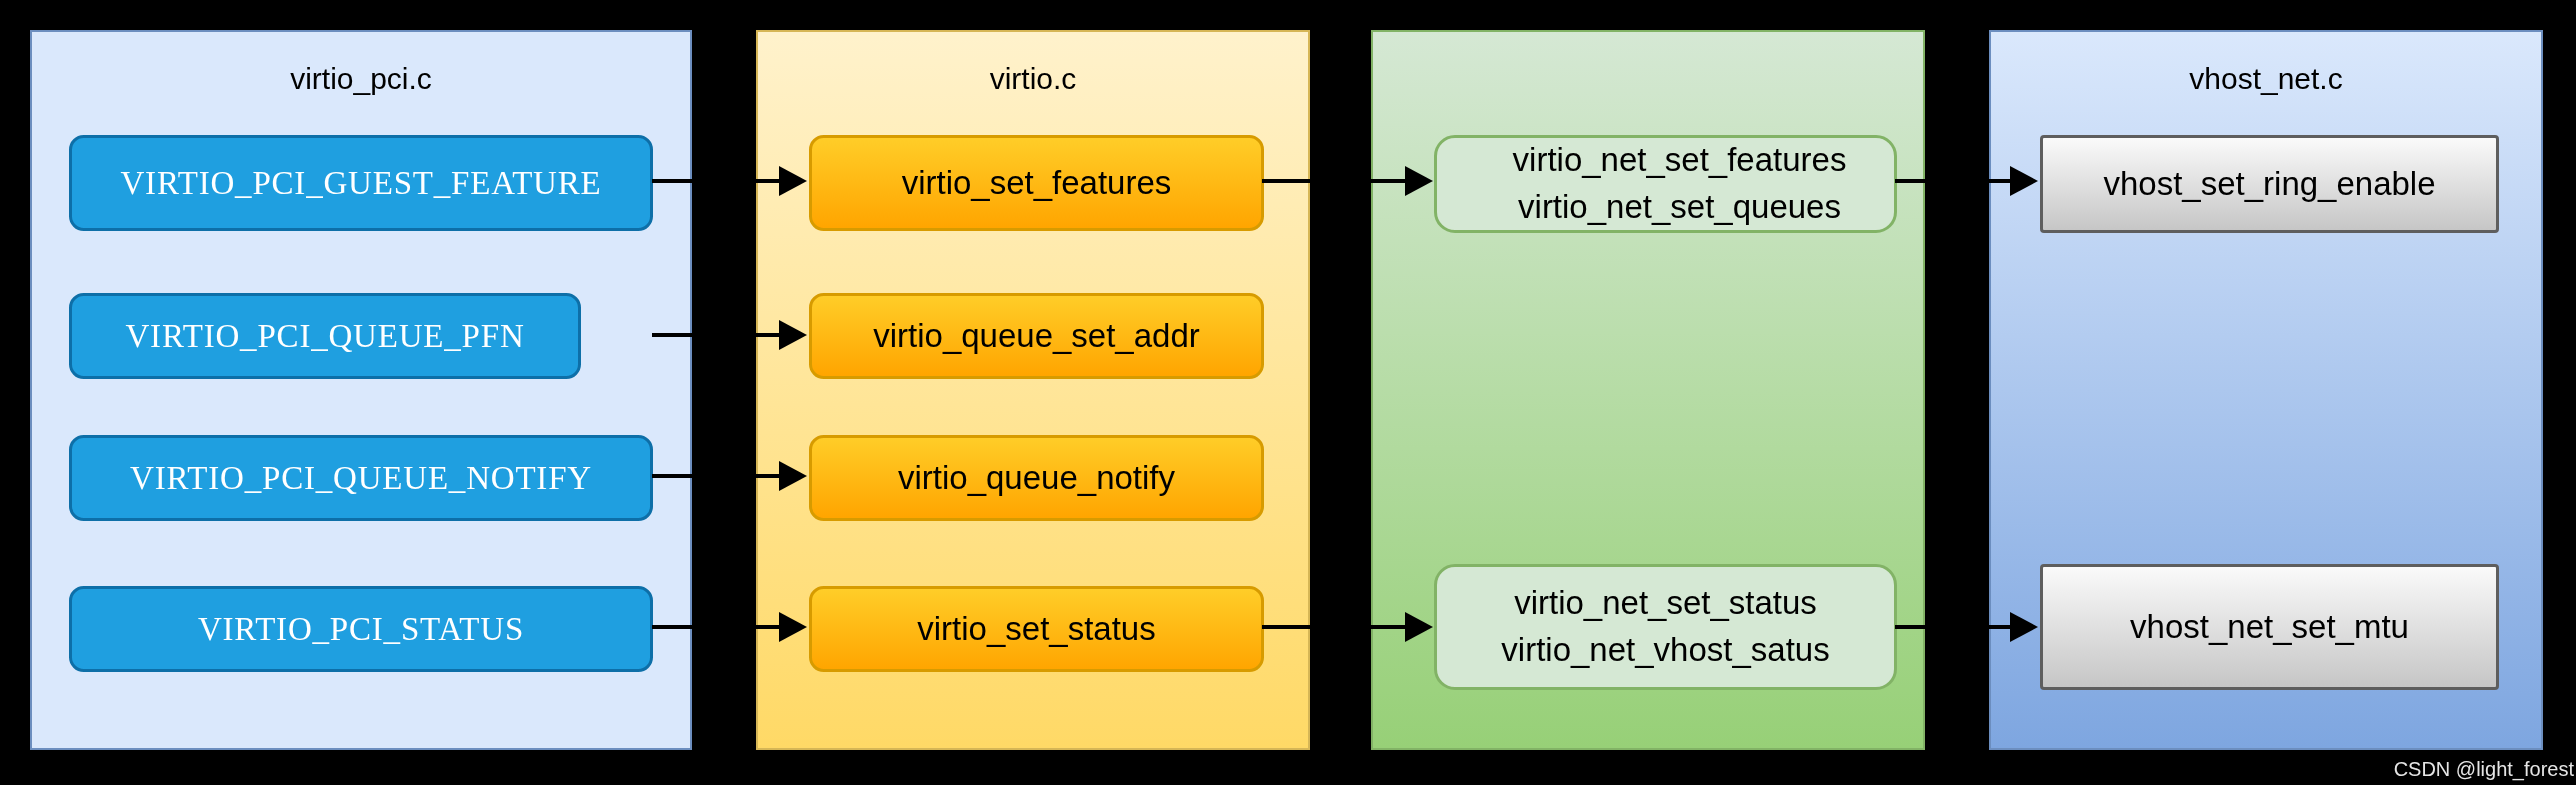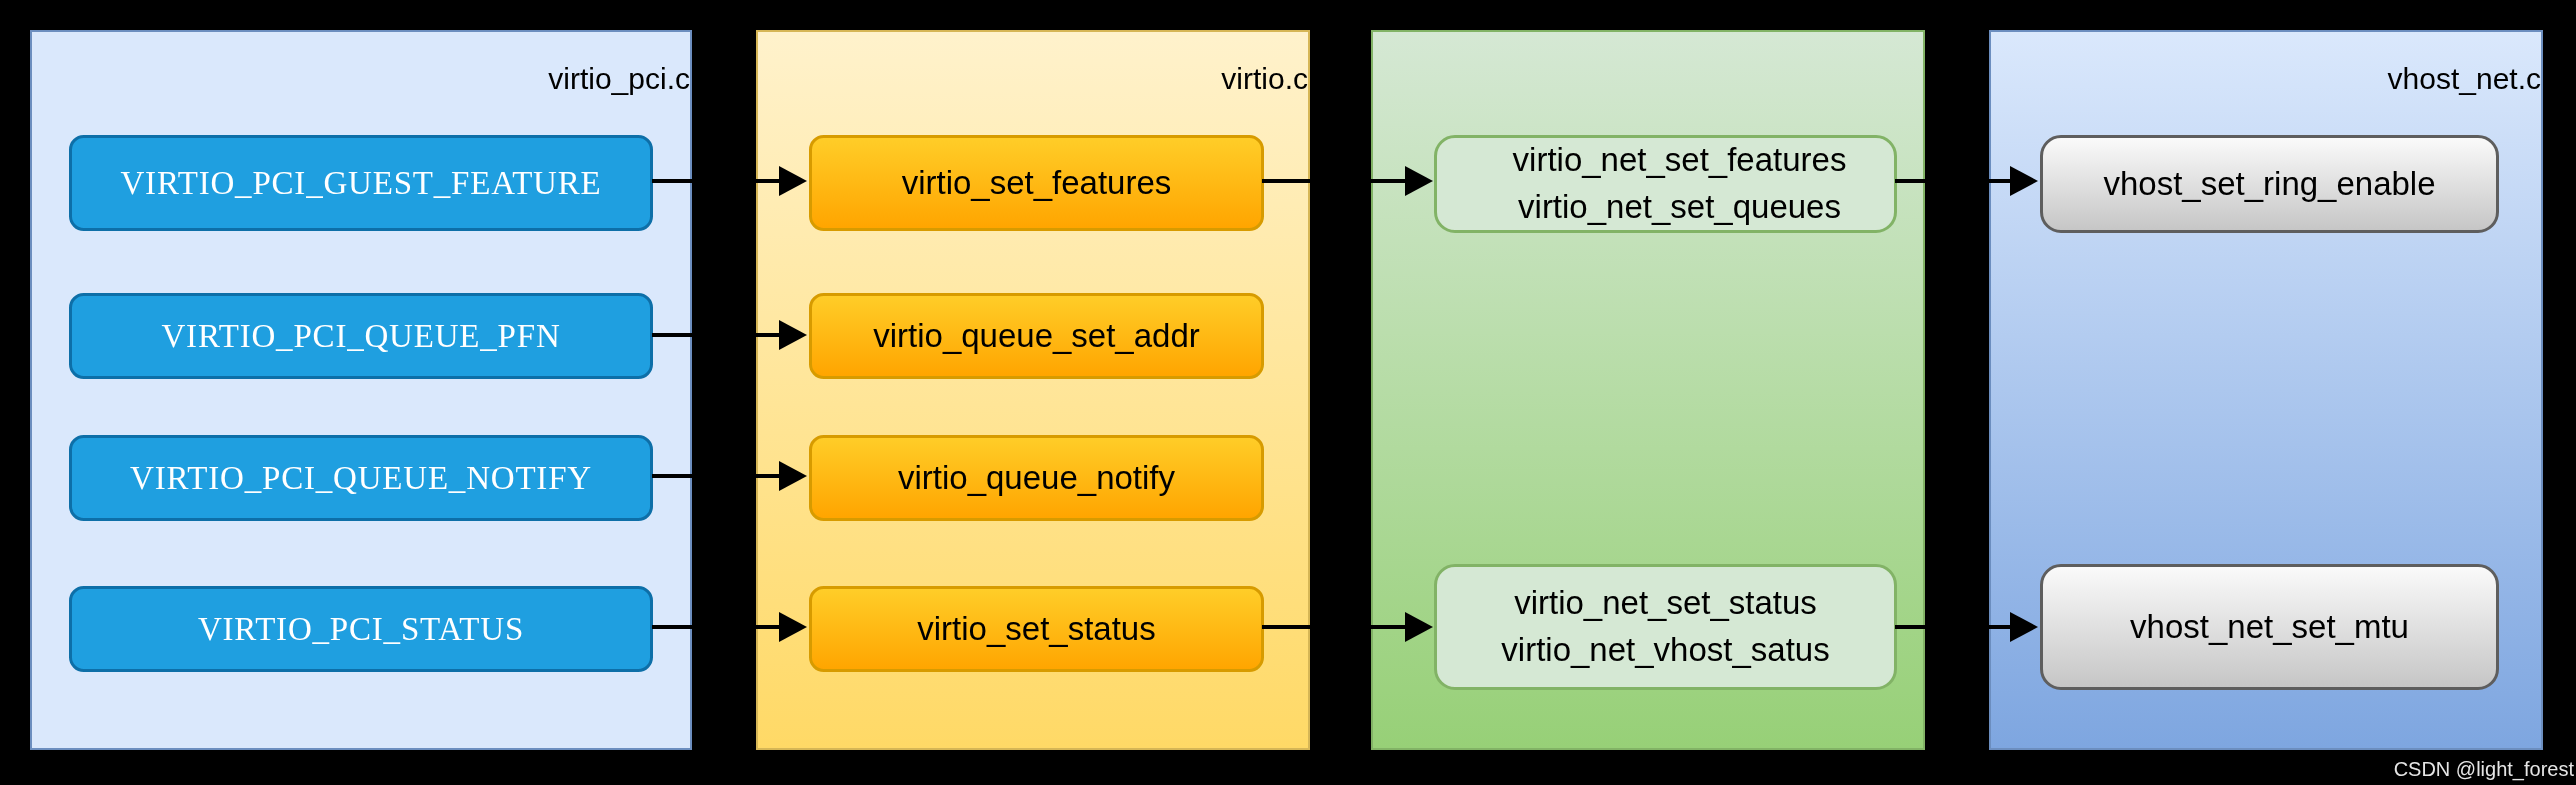--- a/index.html
+++ b/index.html
@@ -6,52 +6,52 @@
   body{width:2576px;height:786px;position:relative;overflow:hidden;
        font-family:"Liberation Sans",sans-serif;}
   .stage{position:absolute;left:0;top:0;width:2576px;height:786px;background:#000;}
 
   .panel{position:absolute;top:30px;height:720px;box-sizing:border-box;border:2.4px solid;}
   .panel-blue-flat{background:#dae8fc;border-color:#6c8ebf;}
   .panel-yellow{background:linear-gradient(#fff2cc,#ffd966);border-color:#d6b656;}
   .panel-green{background:linear-gradient(#d5e8d4,#97d077);border-color:#82b366;}
   .panel-blue-grad{background:linear-gradient(#dae8fc,#7ea6e0);border-color:#6c8ebf;}
 
-  .panel h2{margin:0;position:absolute;left:0;right:0;top:29px;text-align:right;
+  .panel h2{margin:0;position:absolute;left:0;right:0;top:29px;text-align:center;
             font-size:30px;font-weight:normal;color:#000;line-height:1.2;}
 
   .node{position:absolute;box-sizing:border-box;display:flex;flex-direction:column;
         align-items:center;justify-content:center;text-align:center;
         font-size:33px;color:#000;line-height:1.42;}
   .node .ln{display:block;white-space:nowrap;}
 
   .node-blue{background:#1f9fe0;border:3.3px solid #0d6fa8;border-radius:14.7px;
              color:#fff;font-family:"Liberation Serif",serif;font-size:33px;letter-spacing:0.8px;}
   .node-orange{background:linear-gradient(#ffcd28,#ffa500);border:3.3px solid #d79b00;border-radius:14.7px;}
   .node-ltgreen{background:#d5e8d4;border:3.3px solid #82b366;border-radius:21px;}
-  .node-gray{background:linear-gradient(#fafafa,#c6c6c6);border:3.3px solid #5e5e5e;border-radius:21px;}
+  .node-gray{background:linear-gradient(#fafafa,#c6c6c6);border:3.3px solid #5e5e5e;border-radius:4px;}
 
   .arrow{position:absolute;height:4.1px;background:#000;}
   .arrow::after{content:'';position:absolute;right:-28px;top:50%;transform:translateY(-50%);
                 width:0;height:0;border-left:28px solid #000;
                 border-top:15.5px solid transparent;border-bottom:15.5px solid transparent;}
 
   .watermark{position:absolute;right:2px;bottom:4.9px;font-size:20px;color:#e5e5e5;}
 </style>
 </head>
 <body>
 
 <div class="stage">
 
   <section class="panel panel-blue-flat" style="left:30px;width:662px;">
     <h2>virtio_pci.c</h2>
     <div class="node node-blue" style="left:37px;top:103px;width:584px;height:96px;">
       <span class="ln">VIRTIO_PCI_GUEST_FEATURE</span>
     </div>
-    <div class="node node-blue" style="left:37px;top:261px;width:584px;height:86px;">
+    <div class="node node-blue" style="left:37px;top:261px;width:512px;height:86px;">
       <span class="ln">VIRTIO_PCI_QUEUE_PFN</span>
     </div>
     <div class="node node-blue" style="left:37px;top:403px;width:584px;height:86px;">
       <span class="ln">VIRTIO_PCI_QUEUE_NOTIFY</span>
     </div>
     <div class="node node-blue" style="left:37px;top:554px;width:584px;height:86px;">
       <span class="ln">VIRTIO_PCI_STATUS</span>
     </div>
   </section>
 

